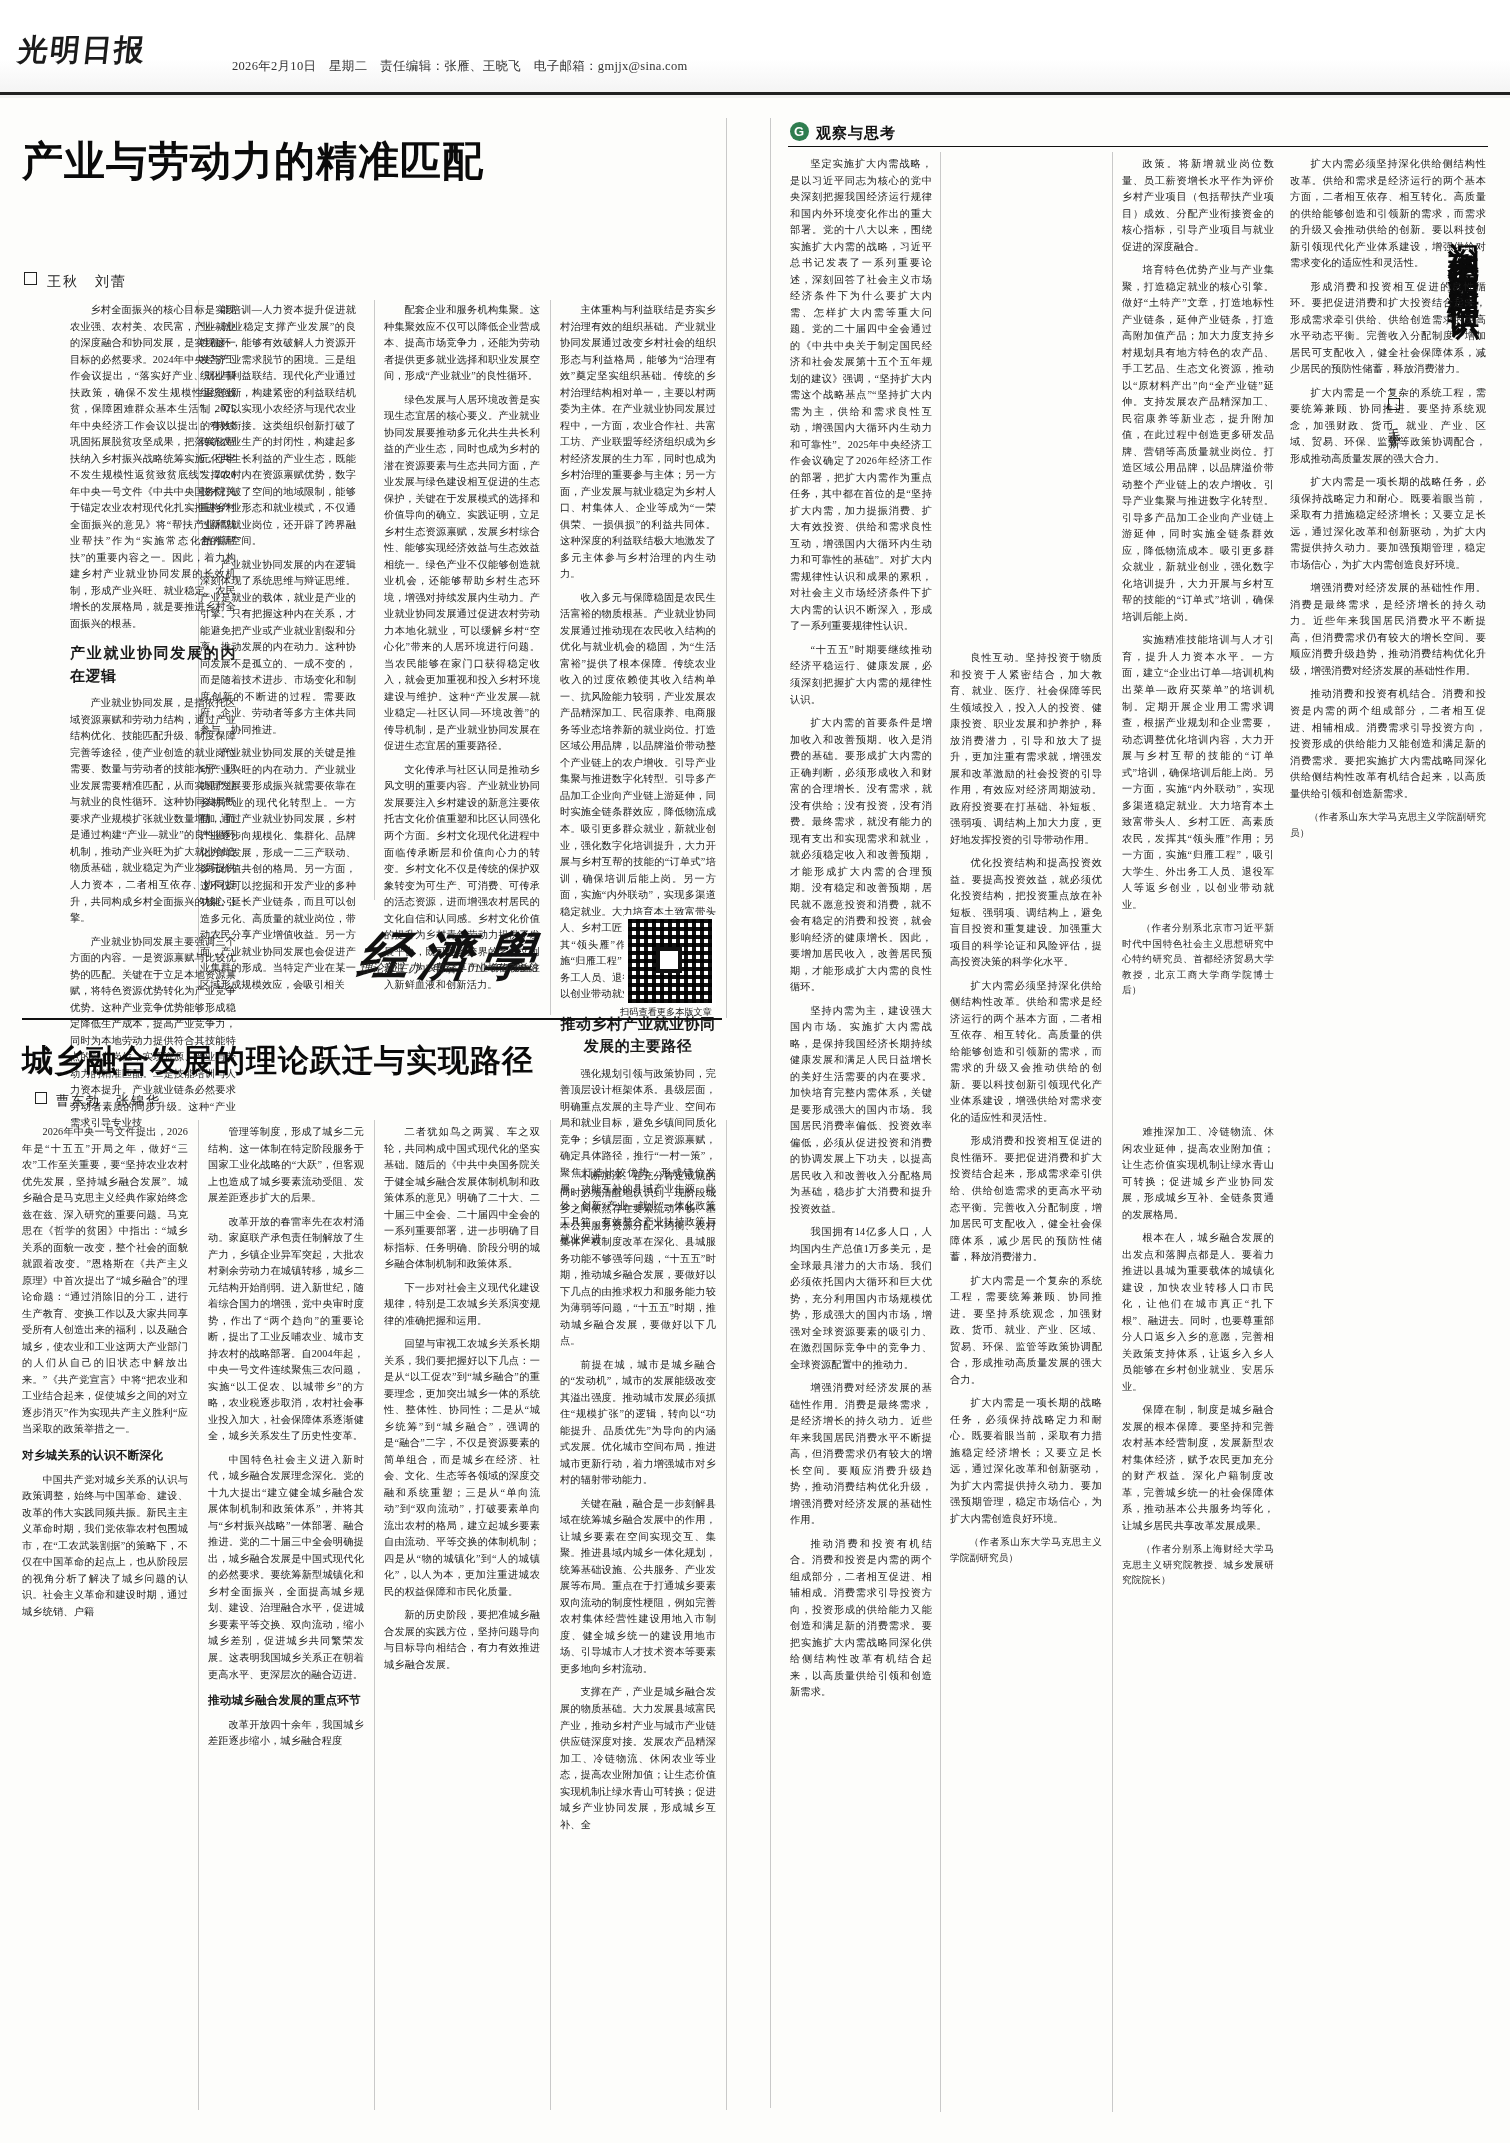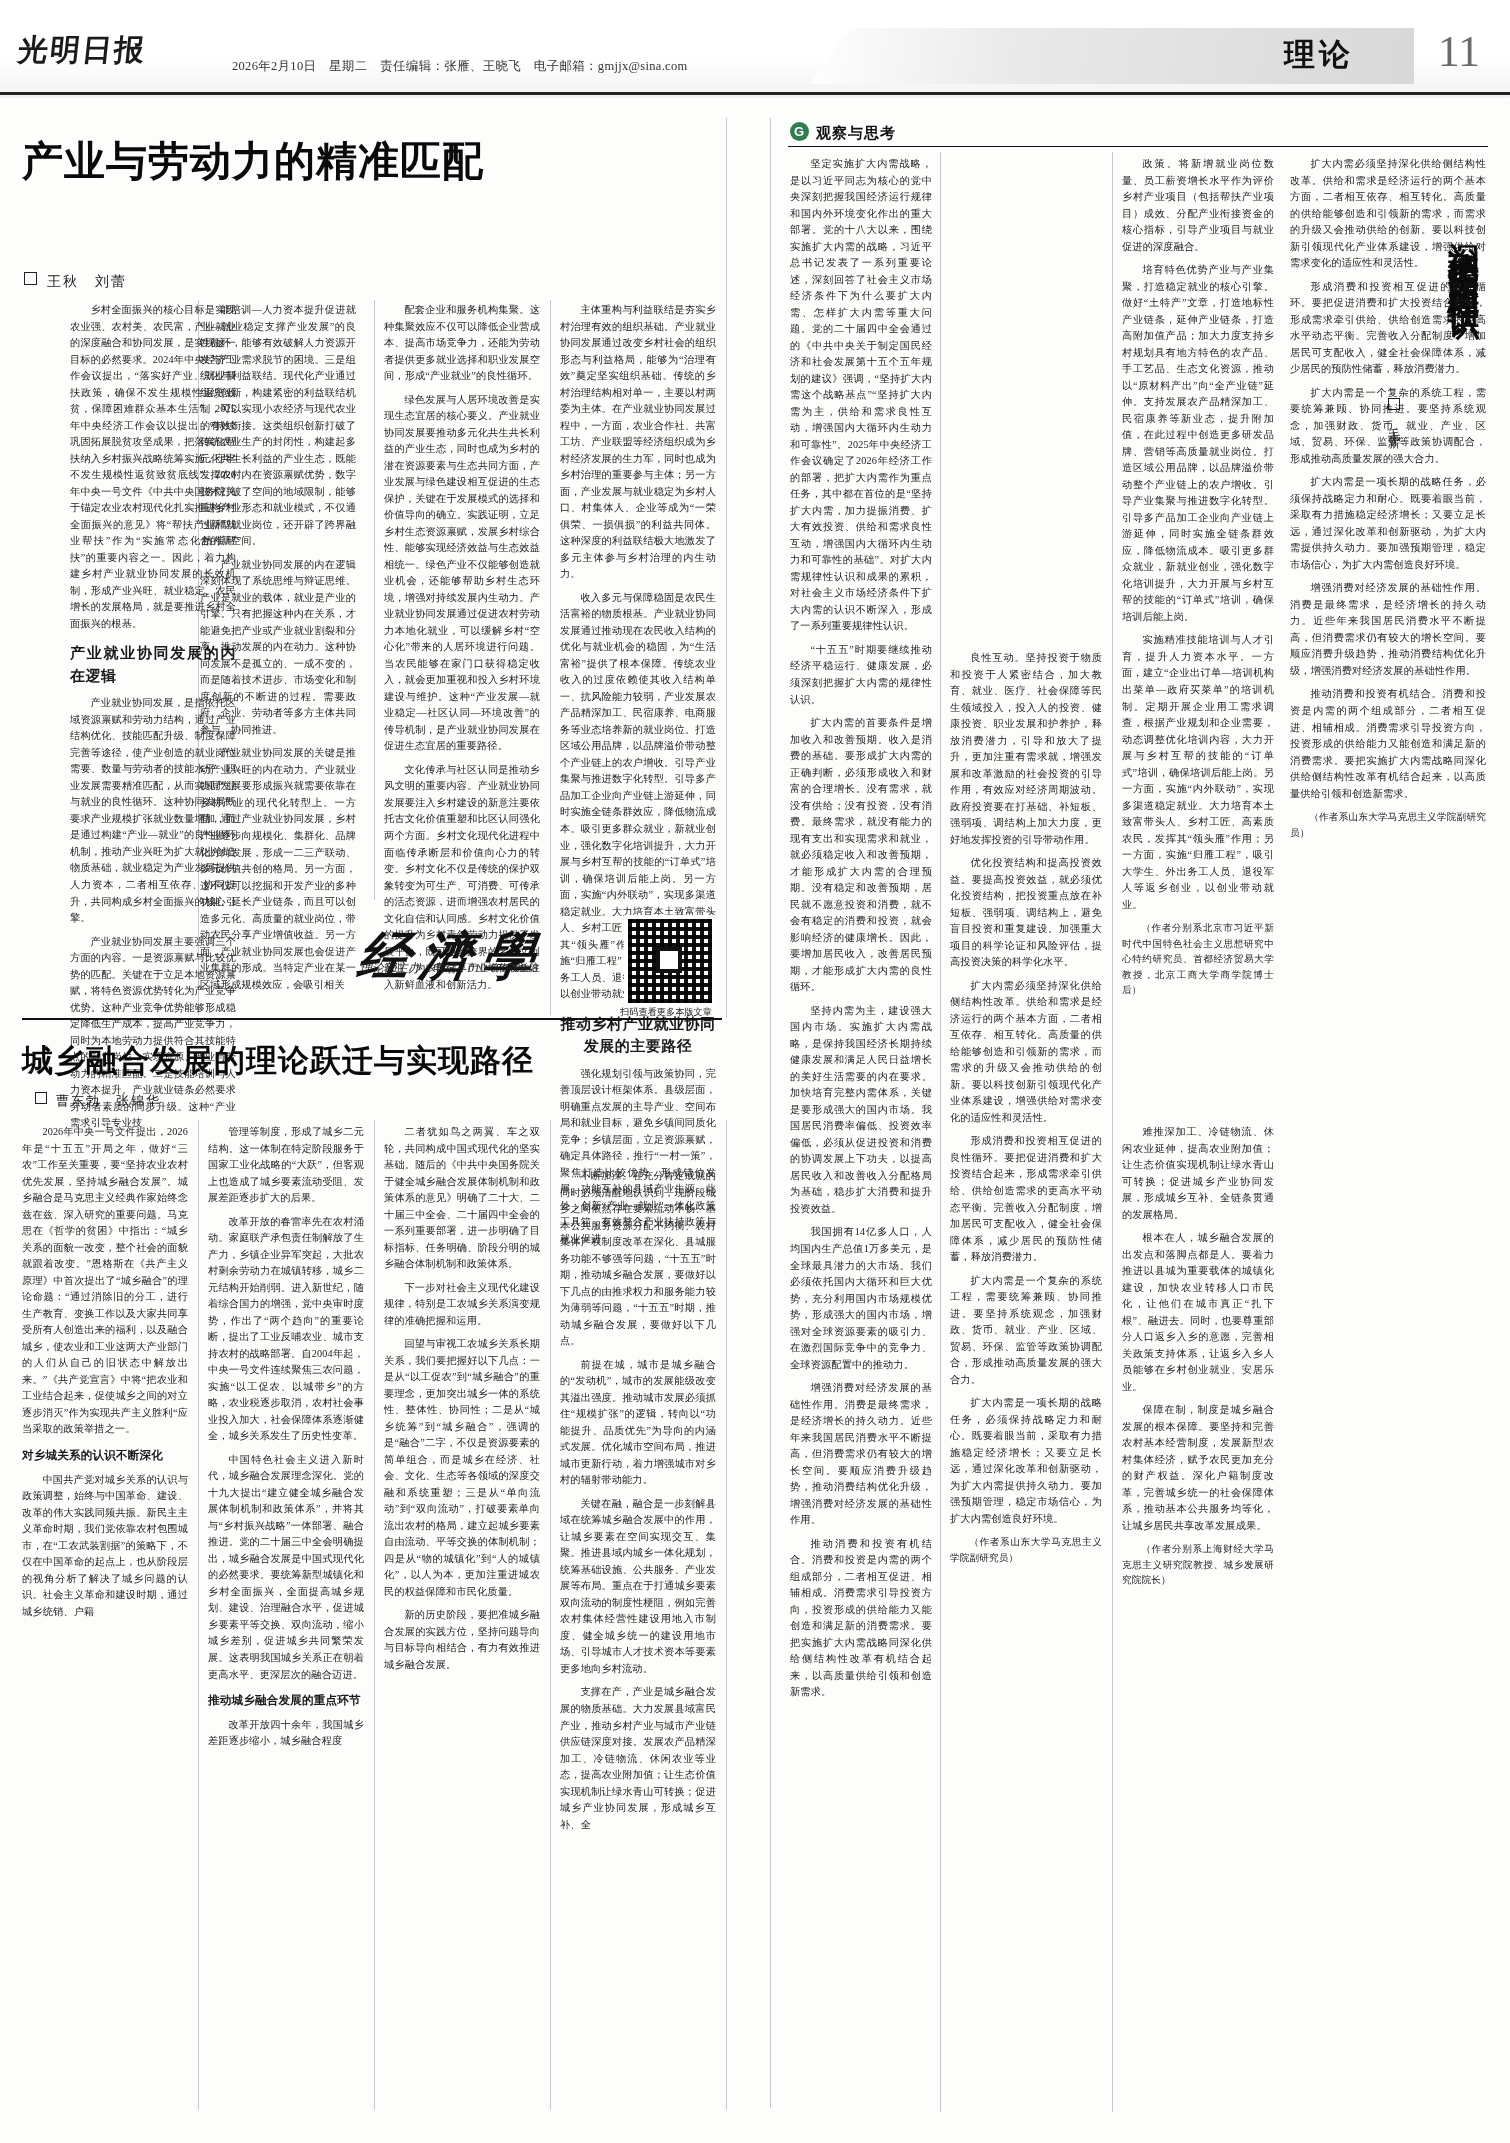--- a/index.html
+++ b/index.html
@@ -162,25 +162,20 @@
   .credit { text-indent:0; font-size:9.6px; margin-top:6px; }
 </style>
 </head>
 <body>
 
 <div class="page">
 
   <div class="masthead">
     <div class="mh-logo">光明日报</div>
     <div class="mh-meta">2026年2月10日　星期二　责任编辑：张雁、王晓飞　电子邮箱：gmjjx@sina.com</div>
-    <div class="mh-right">
-      <div class="mh-band"></div>
-      <div class="mh-section">理论</div>
-      <div class="mh-pageno">11</div>
-    </div>
     <div class="mh-rule"></div>
   </div>
 
   <div class="lead-title">
     <div>产业与劳动力的精准匹配</div>
   </div>
   <div class="byline">
     <span class="box"></span><span>王秋　刘蕾</span>
   </div>
 

